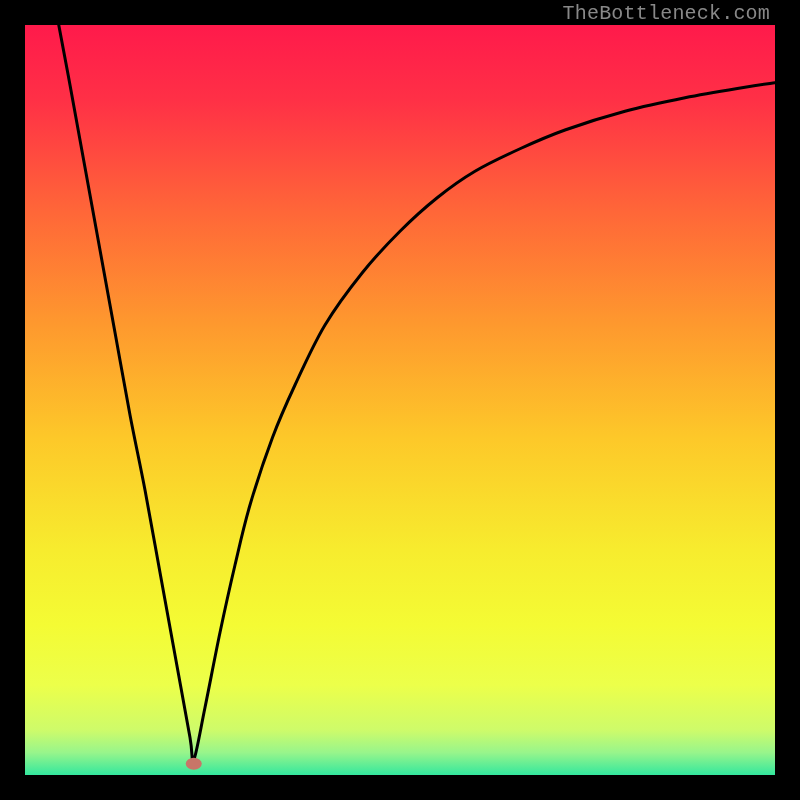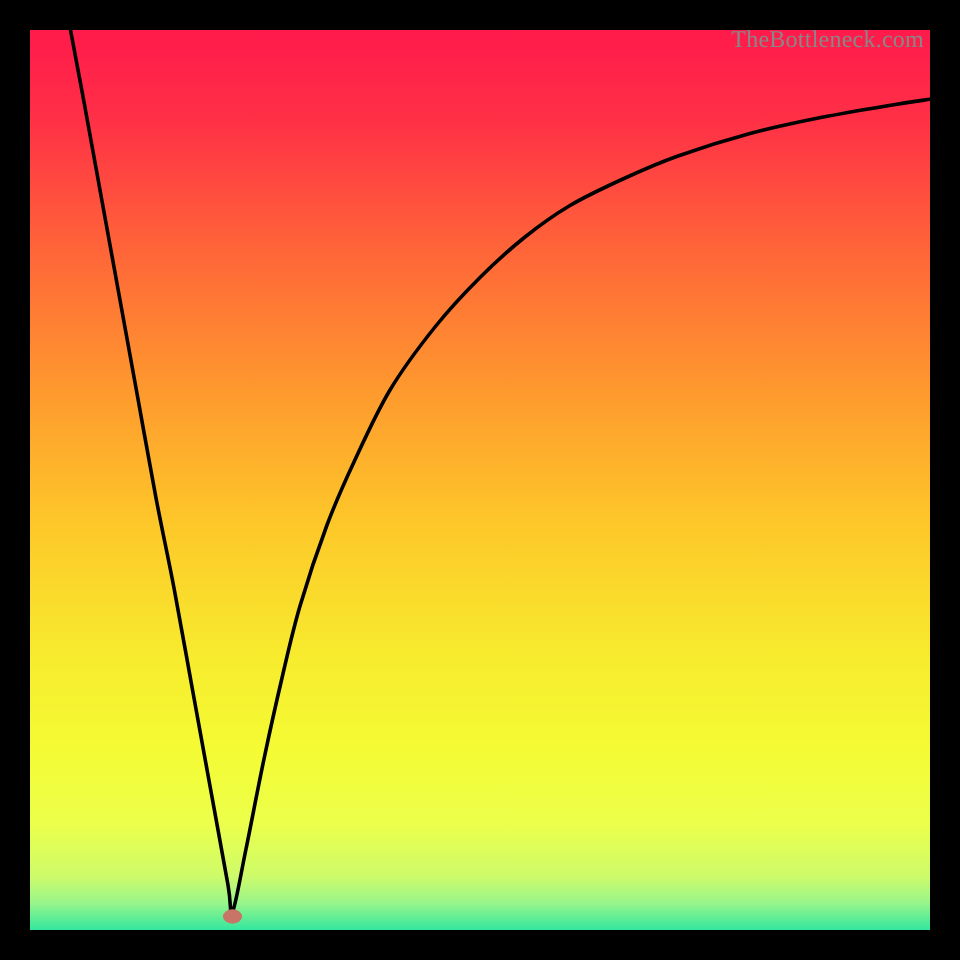--- a/index.html
+++ b/index.html
@@ -15,25 +15,24 @@
     left: 25px;
     top: 25px;
     width: 750px;
     height: 750px;
     background: #000;
   }
   .watermark {
     position: absolute;
     top: 2px;
     right: 30px;
-    font-family: Liberation Serif, serif;
+    font-family: Liberation Mono, monospace;
     font-size: 20px;
     color: #888;
     letter-spacing: 0.2px;
-    margin-top: 20px;
   }
   svg {
     display: block;
   }
 </style>
 </head>
 <body>
 
 <div class="frame">
   <svg id="chart-svg" width="750" height="750" viewBox="0 0 750 750">

